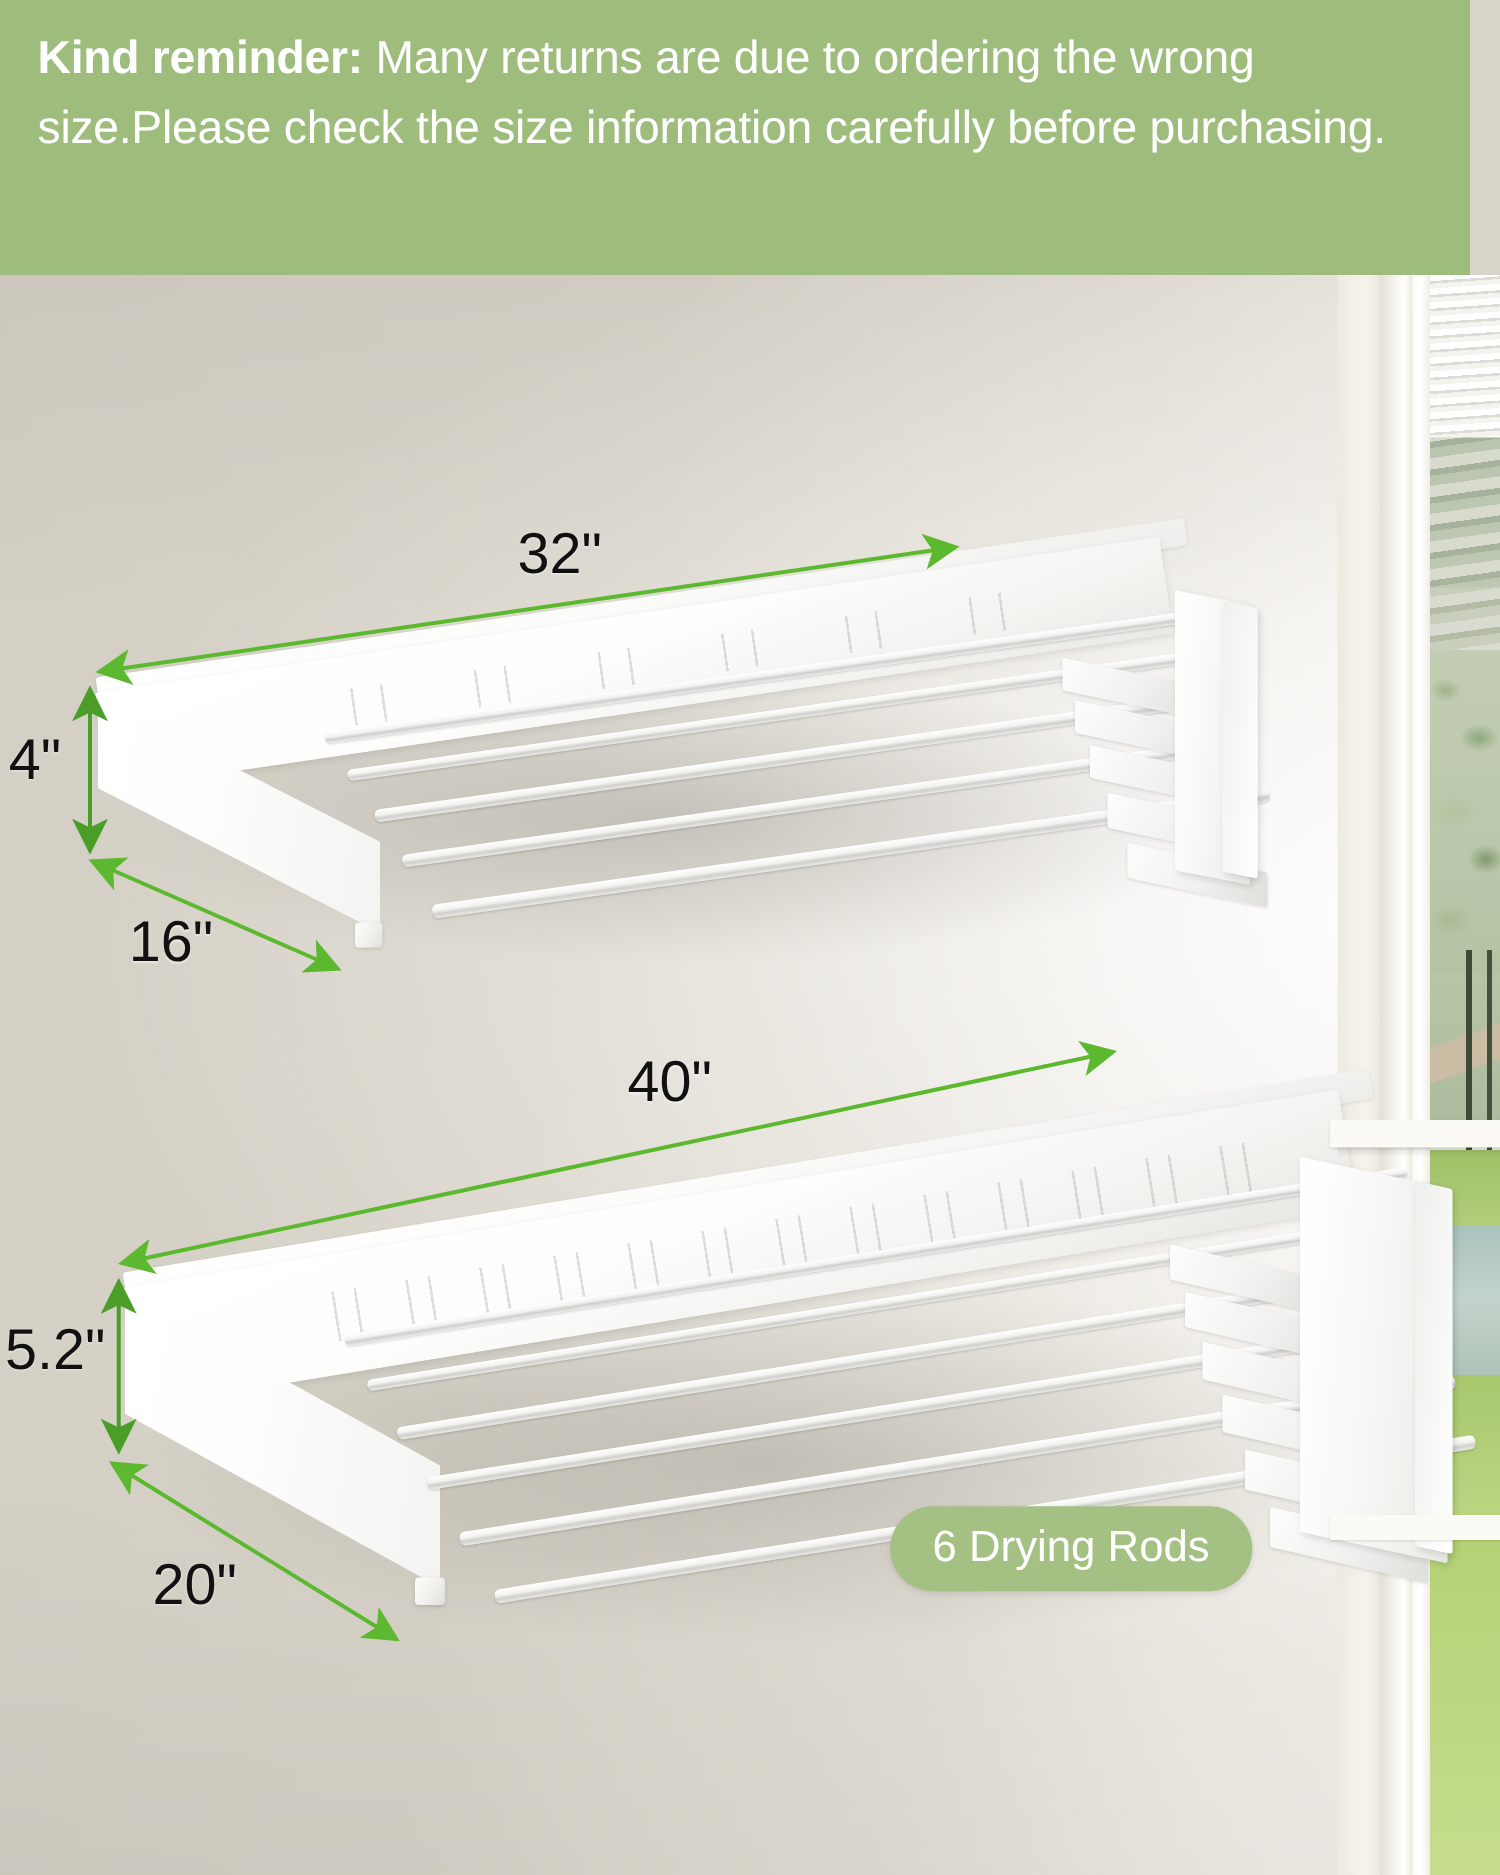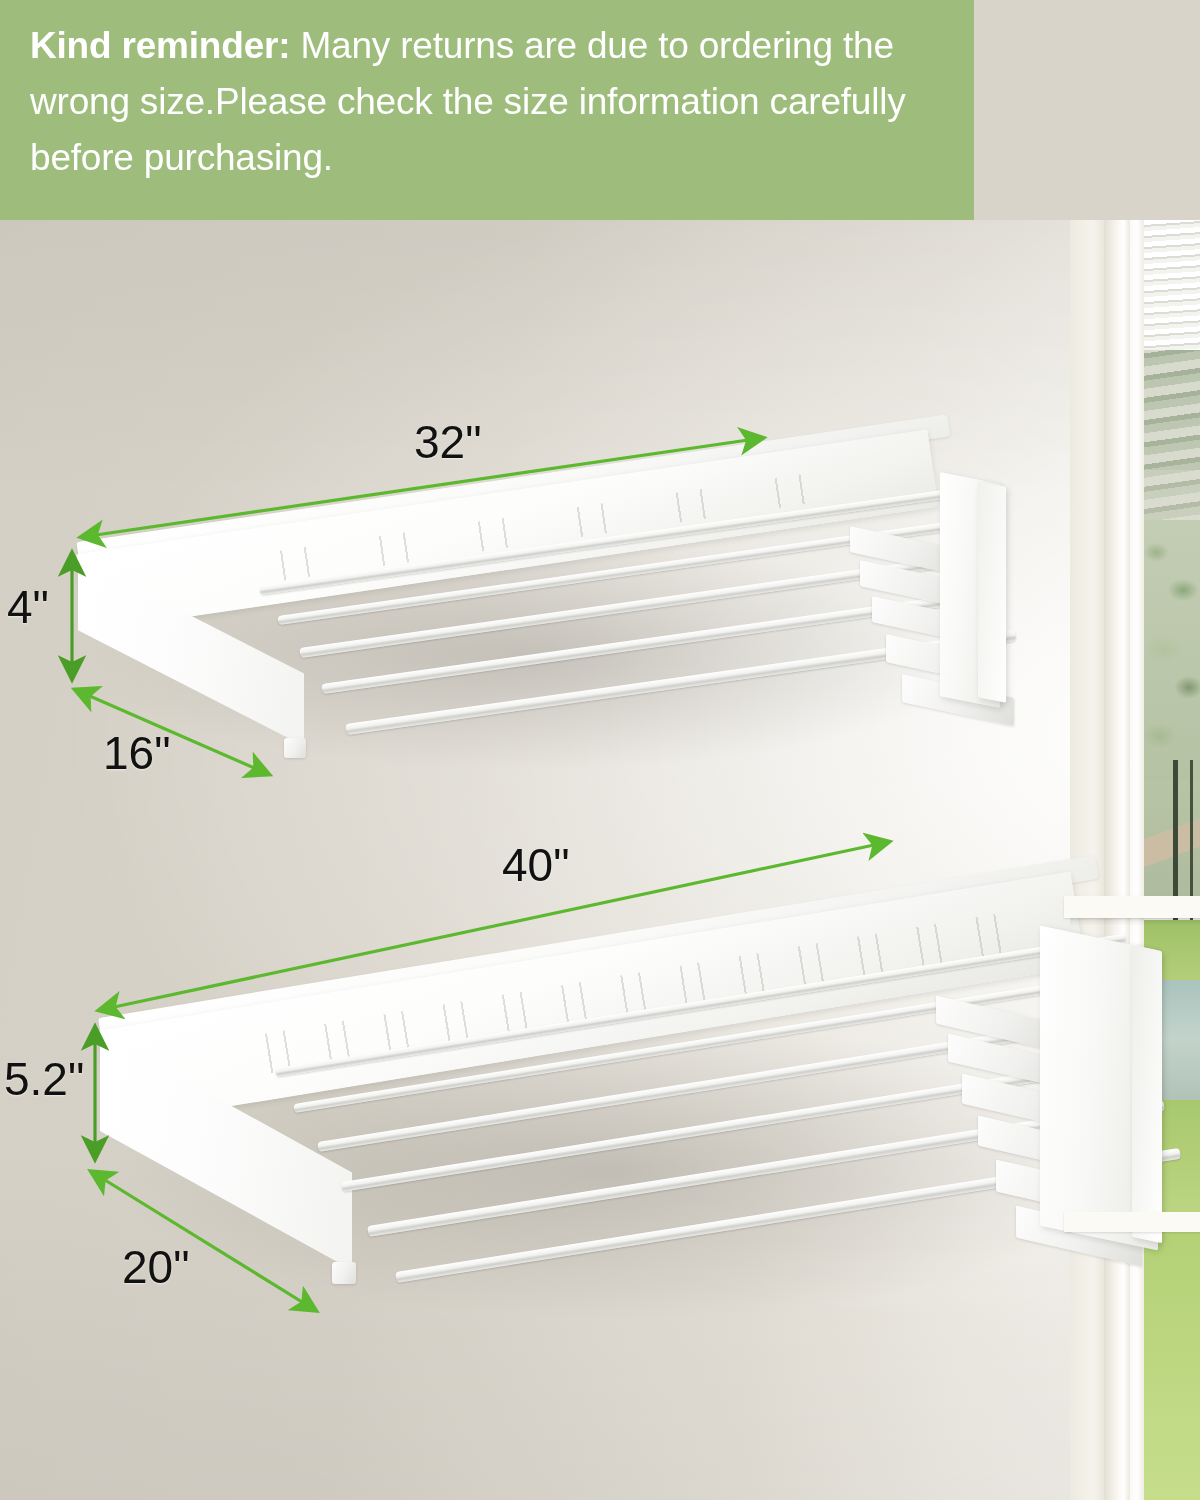--- a/index.html
+++ b/index.html
@@ -6,21 +6,21 @@
   html,body { width:1200px; height:1500px; }
   body {
     font-family:"Liberation Sans", sans-serif;
     background:#d8d4ca;
     overflow:hidden;
     position:relative;
   }
 
   
   #banner{
-    position:absolute; left:0; top:0; width:974px; height:220px;
+    position:absolute; left:0; top:0; width:1176px; height:220px;
     background:#9ebd7c;
     padding:18px 22px 0 30px;
     z-index:40;
   }
   #banner-text{
     color:#ffffff;
     font-size:37px;
     line-height:56px;
     letter-spacing:-0.2px;
     font-weight:400;
@@ -387,14 +387,15 @@
 
     <line x1="95" y1="808" x2="95" y2="938" stroke="#4a9e28" stroke-width="3.2" marker-start="url(#ah2b)" marker-end="url(#ah2)"></line>
 
     <line x1="92" y1="952" x2="315" y2="1090" stroke="#5cb82e" stroke-width="3.2" marker-start="url(#ah1b)" marker-end="url(#ah1)"></line>
   </svg>
 
   <div class="dim-label" style="left:502px; top:618px;">40"</div>
   <div class="dim-label" style="left:4px; top:832px;">5.2"</div>
   <div class="dim-label" style="left:122px; top:1020px;">20"</div>
 
+  <div class="badge" style="left:712px; top:985px;">6 Drying Rods</div>
 
 </div>
 
 </body></html>

